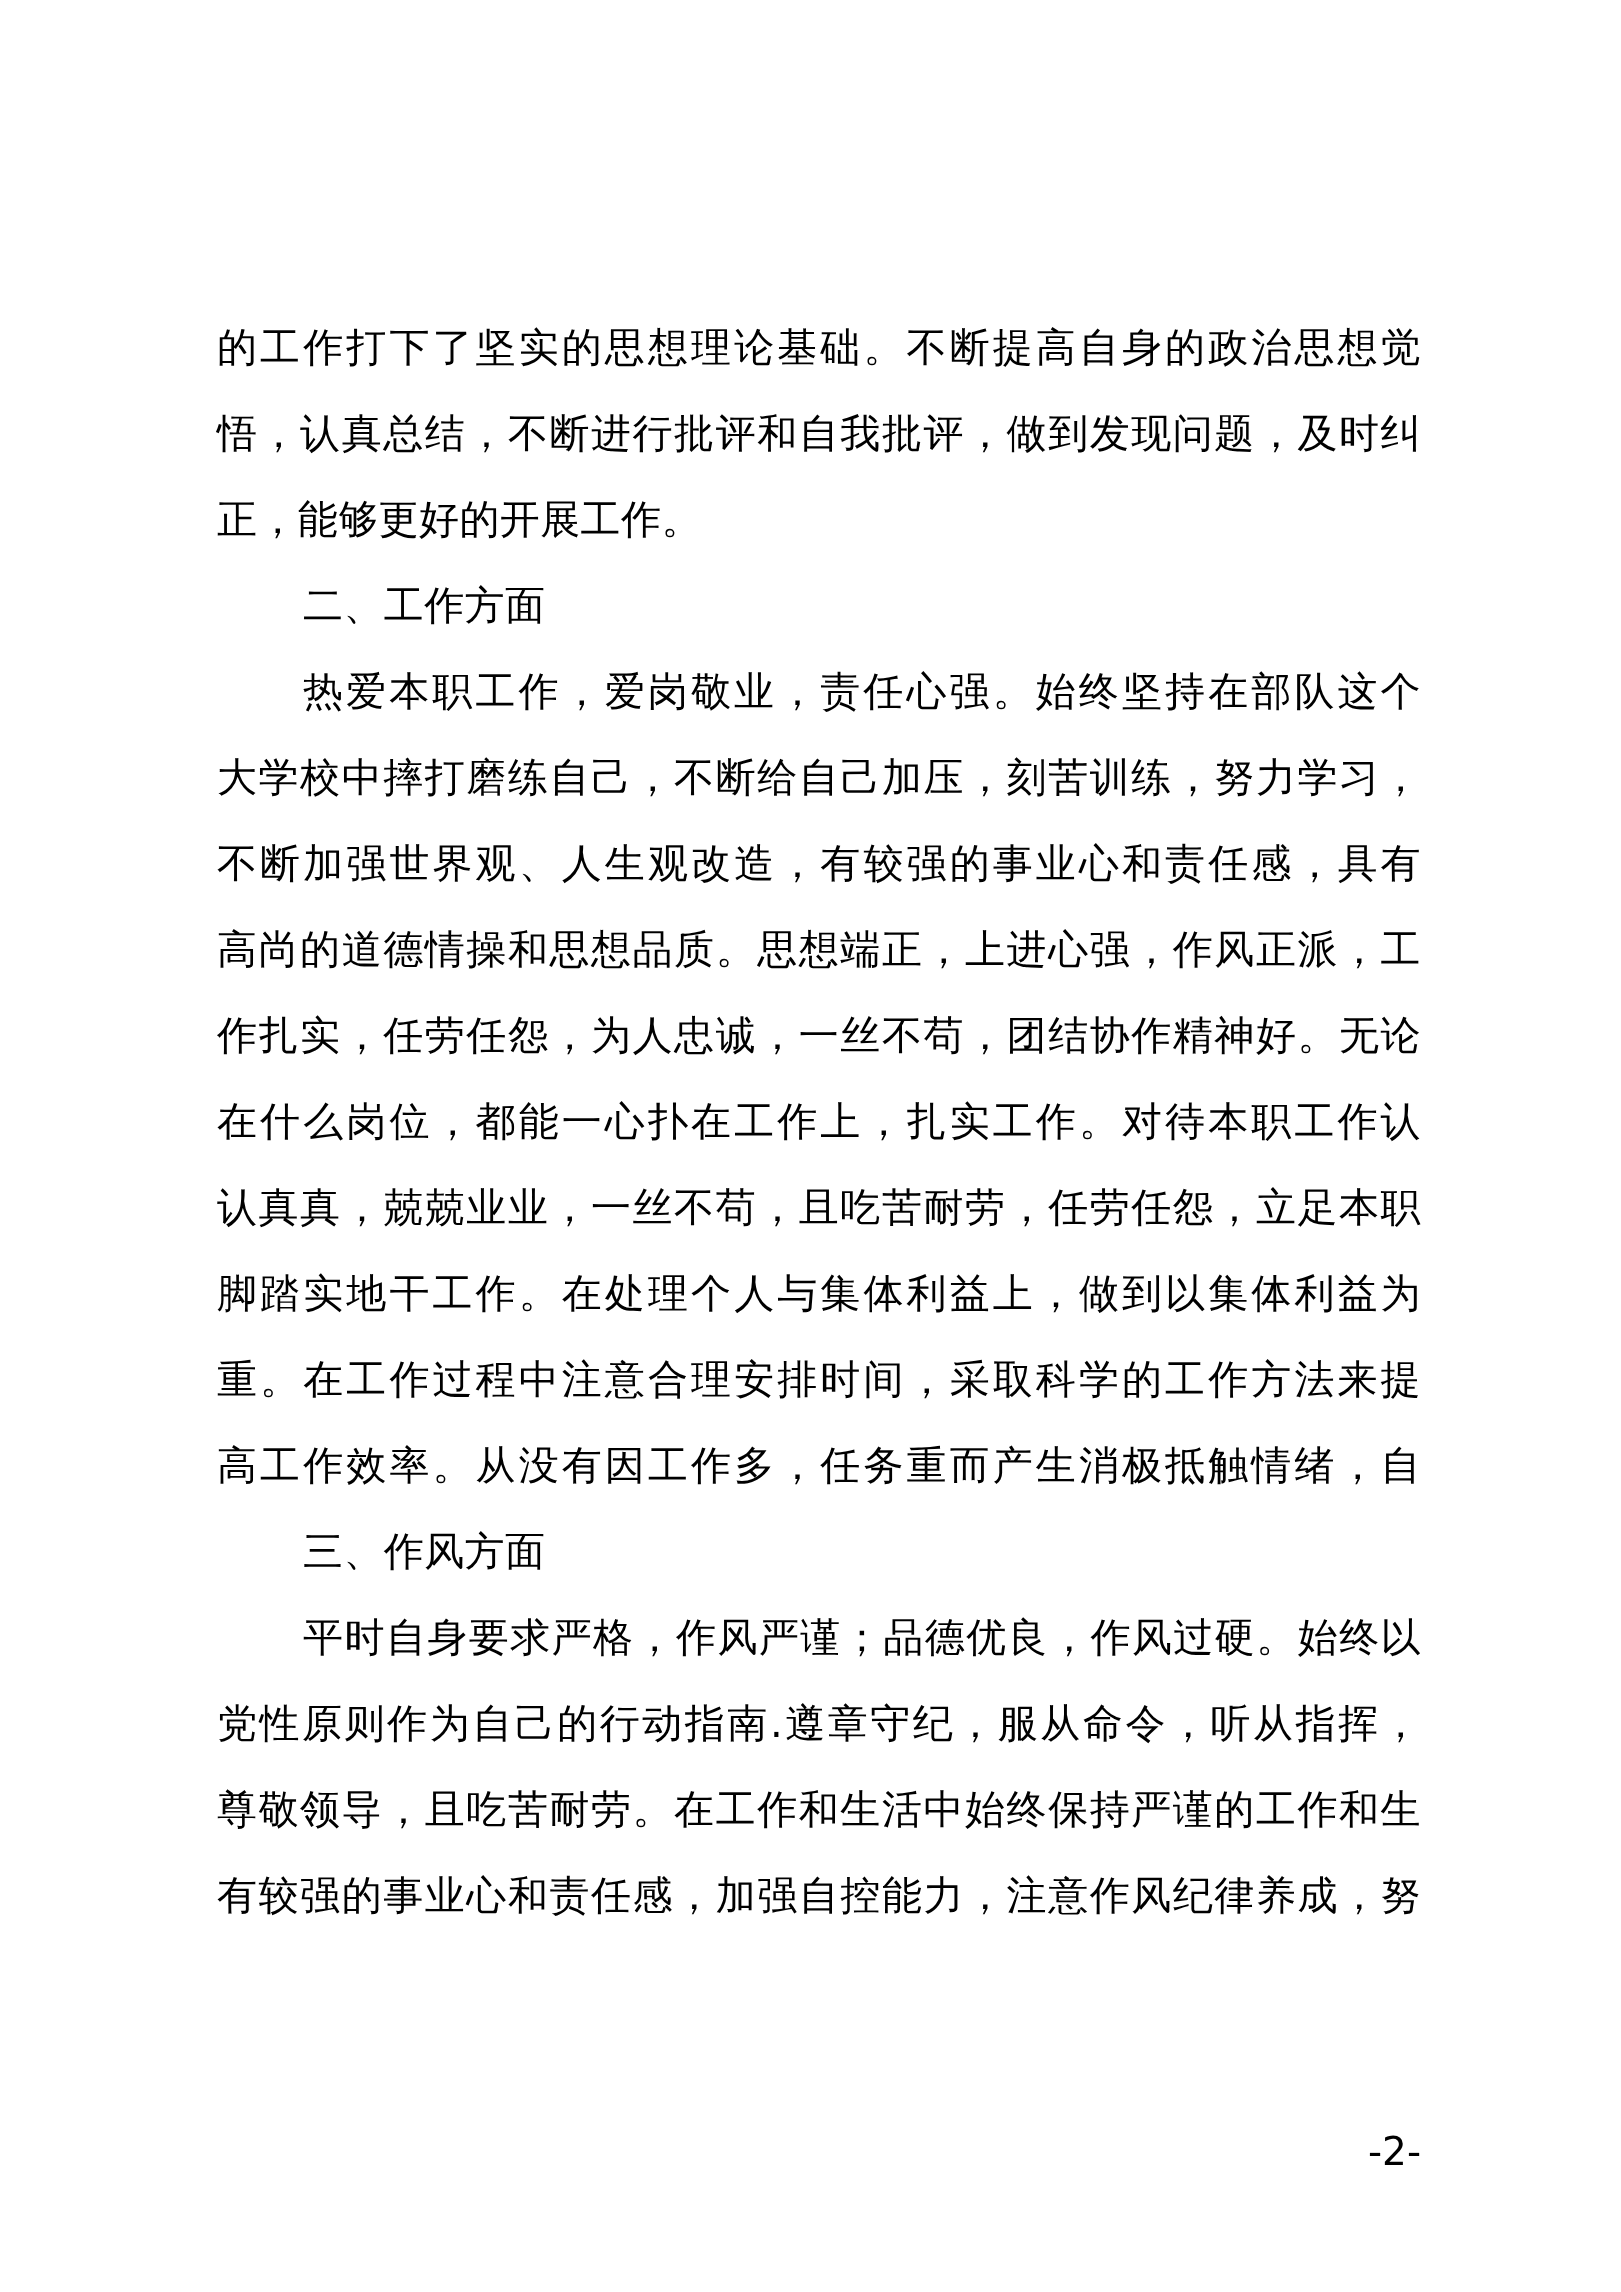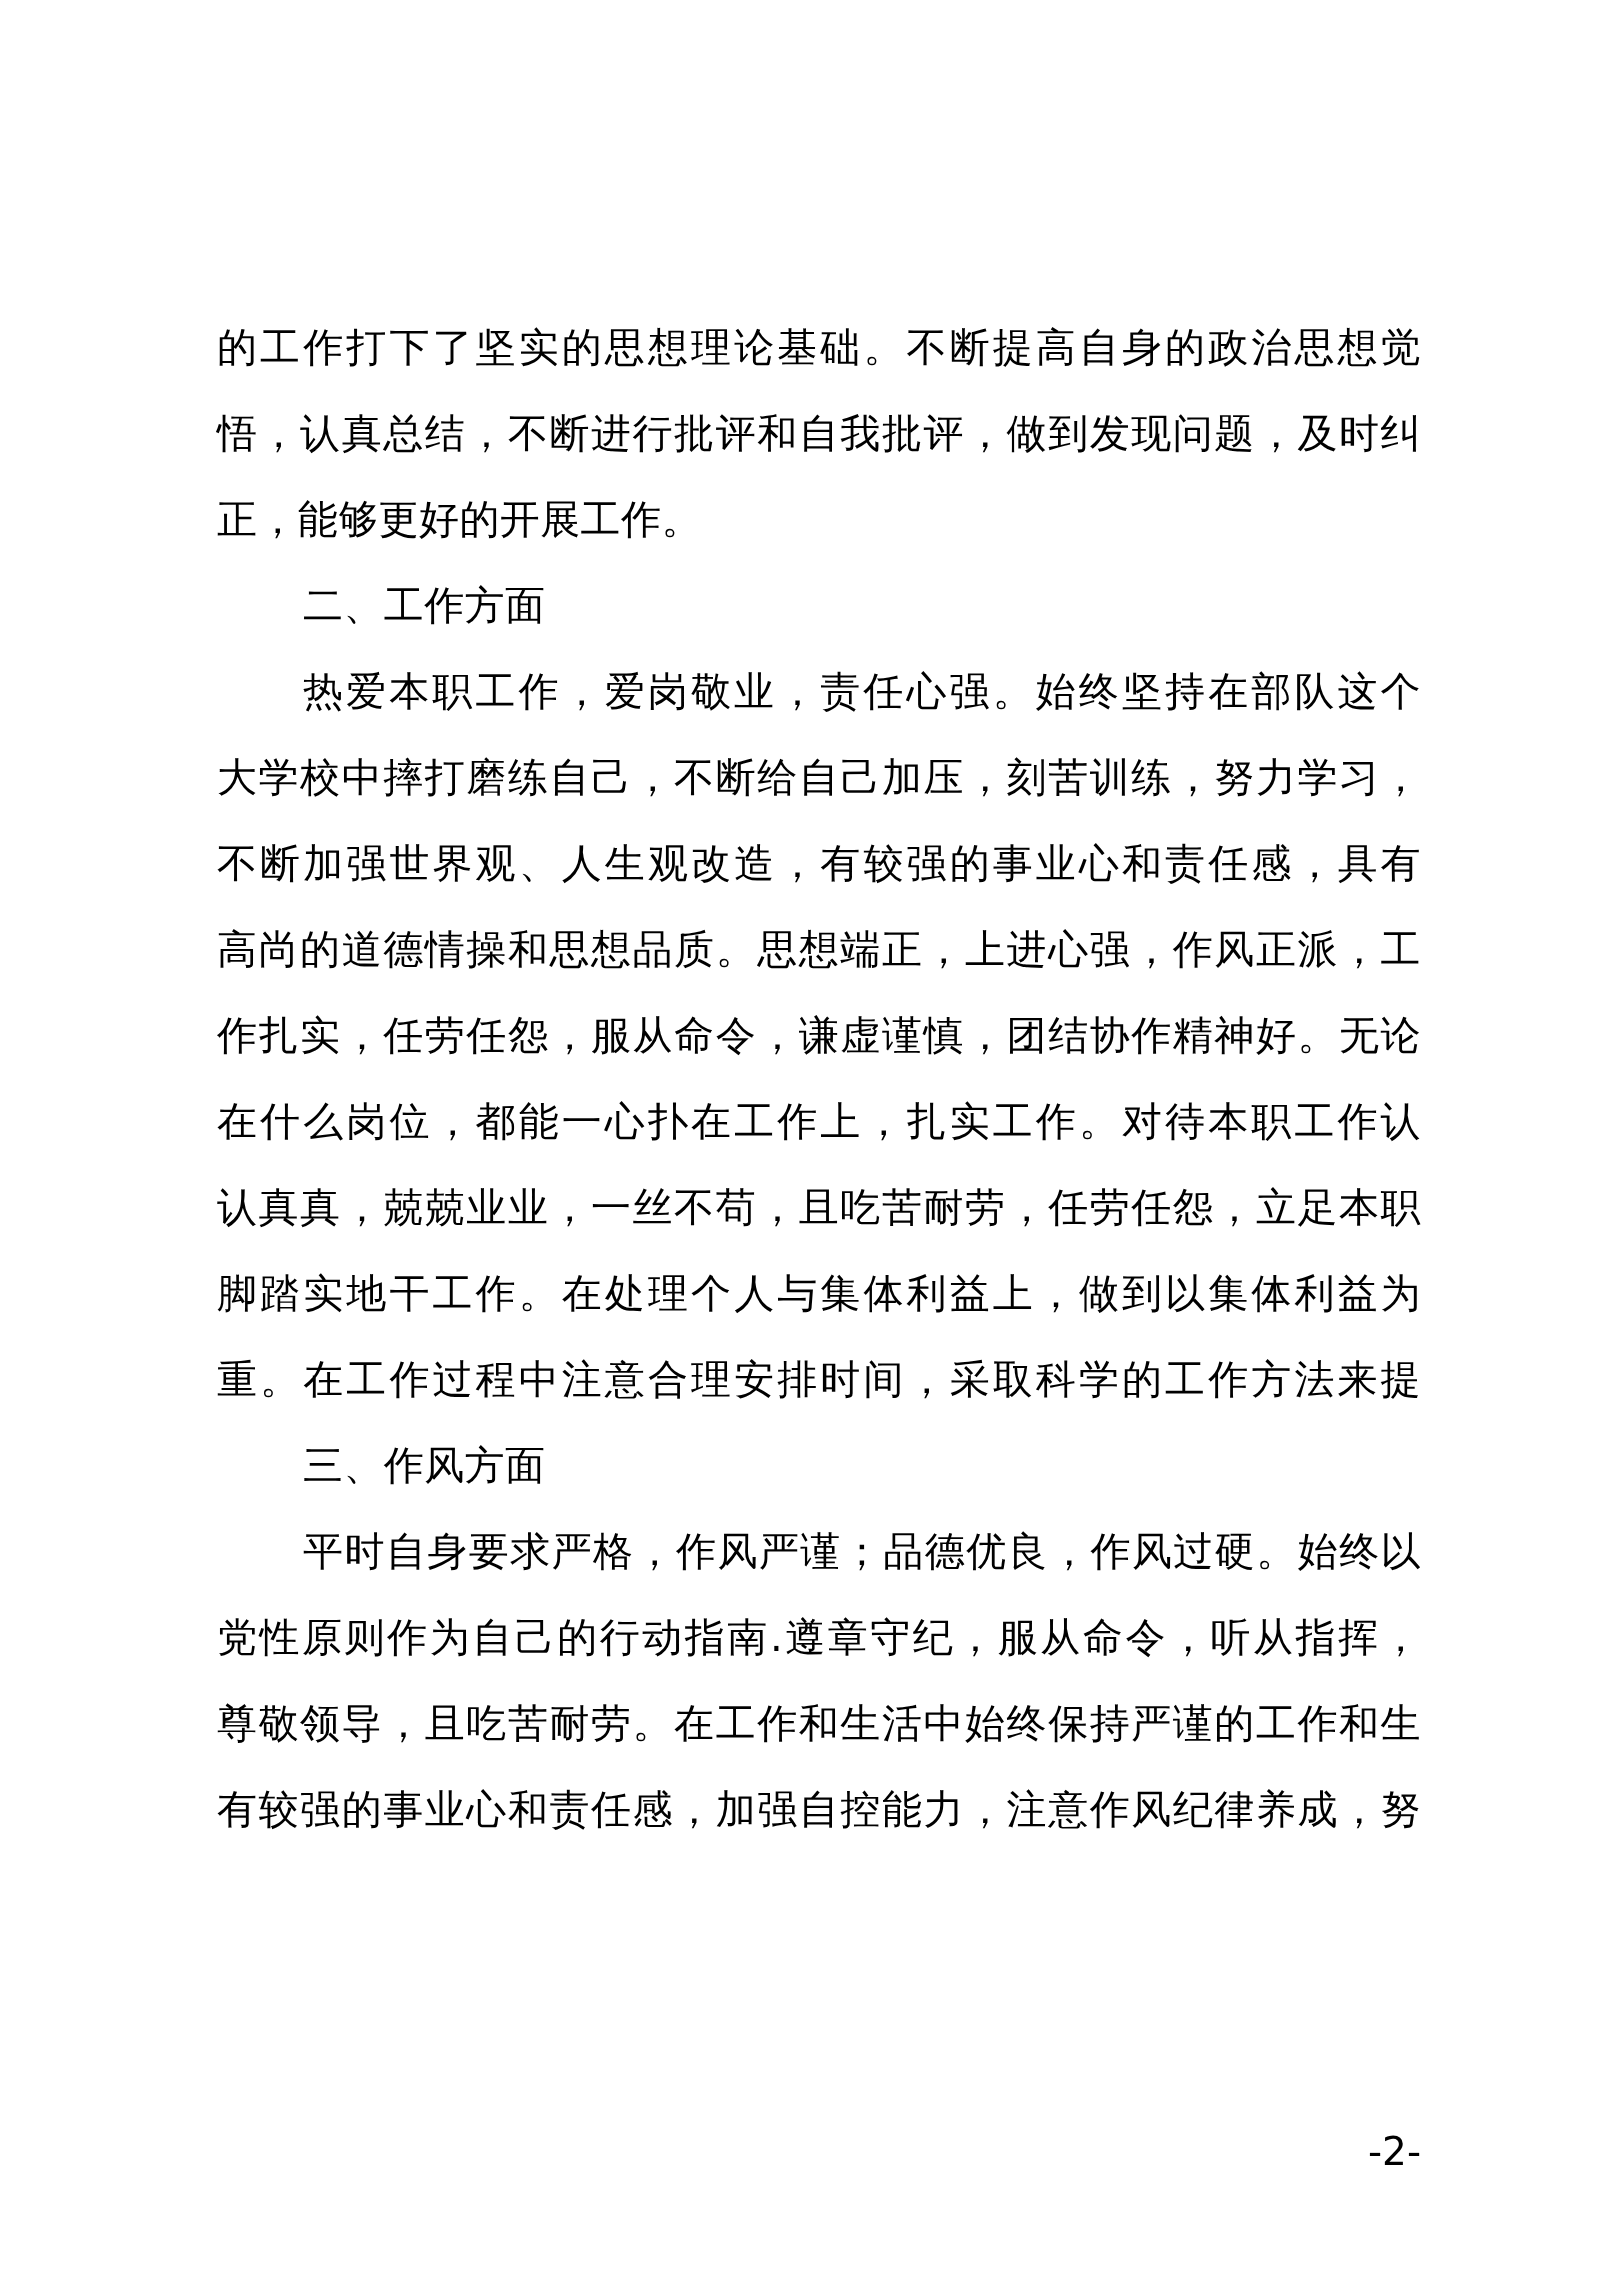--- a/index.html
+++ b/index.html
@@ -61,25 +61,26 @@
 <div class="page">
   <div class="body-text">
     <div class="line">的工作打下了坚实的思想理论基础。不断提高自身的政治思想觉</div>
     <div class="line">悟，认真总结，不断进行批评和自我批评，做到发现问题，及时纠</div>
     <div class="line last">正，能够更好的开展工作。</div>
     <div class="line heading indent">二、工作方面</div>
     <div class="line indent">热爱本职工作，爱岗敬业，责任心强。始终坚持在部队这个</div>
     <div class="line">大学校中摔打磨练自己，不断给自己加压，刻苦训练，努力学习，</div>
     <div class="line">不断加强世界观、人生观改造，有较强的事业心和责任感，具有</div>
     <div class="line">高尚的道德情操和思想品质。思想端正，上进心强，作风正派，工</div>
-    <div class="line">作扎实，任劳任怨，服从命令，谦虚谨慎，团结协作精神好。无论</div>
+    <div class="line">作扎实，任劳任怨，为人忠诚，一丝不苟，团结协作精神好。无论</div>
     <div class="line">在什么岗位，都能一心扑在工作上，扎实工作。对待本职工作认</div>
     <div class="line">认真真，兢兢业业，一丝不苟，且吃苦耐劳，任劳任怨，立足本职</div>
     <div class="line">脚踏实地干工作。在处理个人与集体利益上，做到以集体利益为</div>
     <div class="line">重。在工作过程中注意合理安排时间，采取科学的工作方法来提</div>
+    <div class="line">高工作效率。从没有因工作多，任务重而产生消极抵触情绪，自</div>
     <div class="line heading indent">三、作风方面</div>
     <div class="line indent">平时自身要求严格，作风严谨；品德优良，作风过硬。始终以</div>
     <div class="line">党性原则作为自己的行动指南.遵章守纪，服从命令，听从指挥，</div>
     <div class="line">尊敬领导，且吃苦耐劳。在工作和生活中始终保持严谨的工作和生</div>
     <div class="line">有较强的事业心和责任感，加强自控能力，注意作风纪律养成，努</div>
   </div>
 
   <div class="page-number">-2-</div>
 </div>
 

